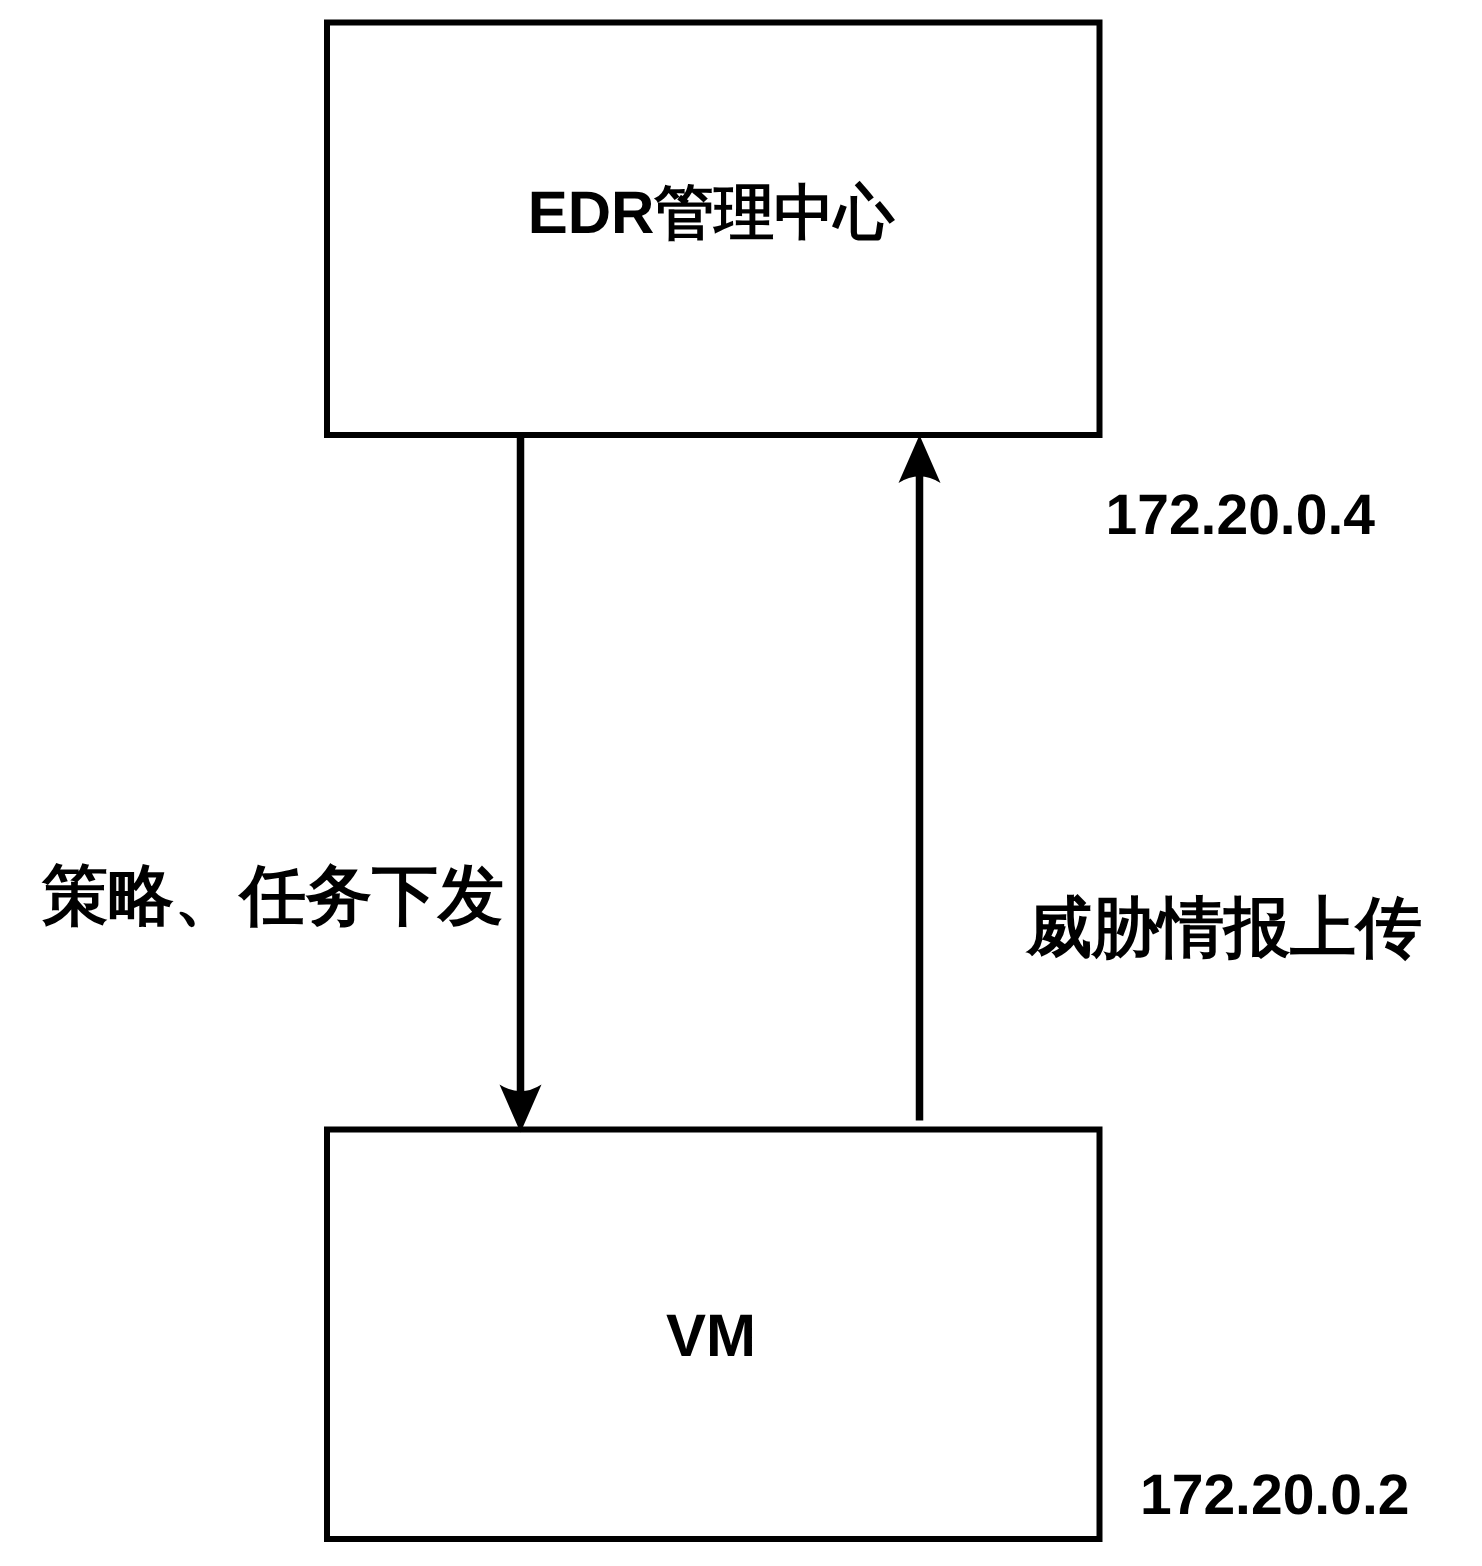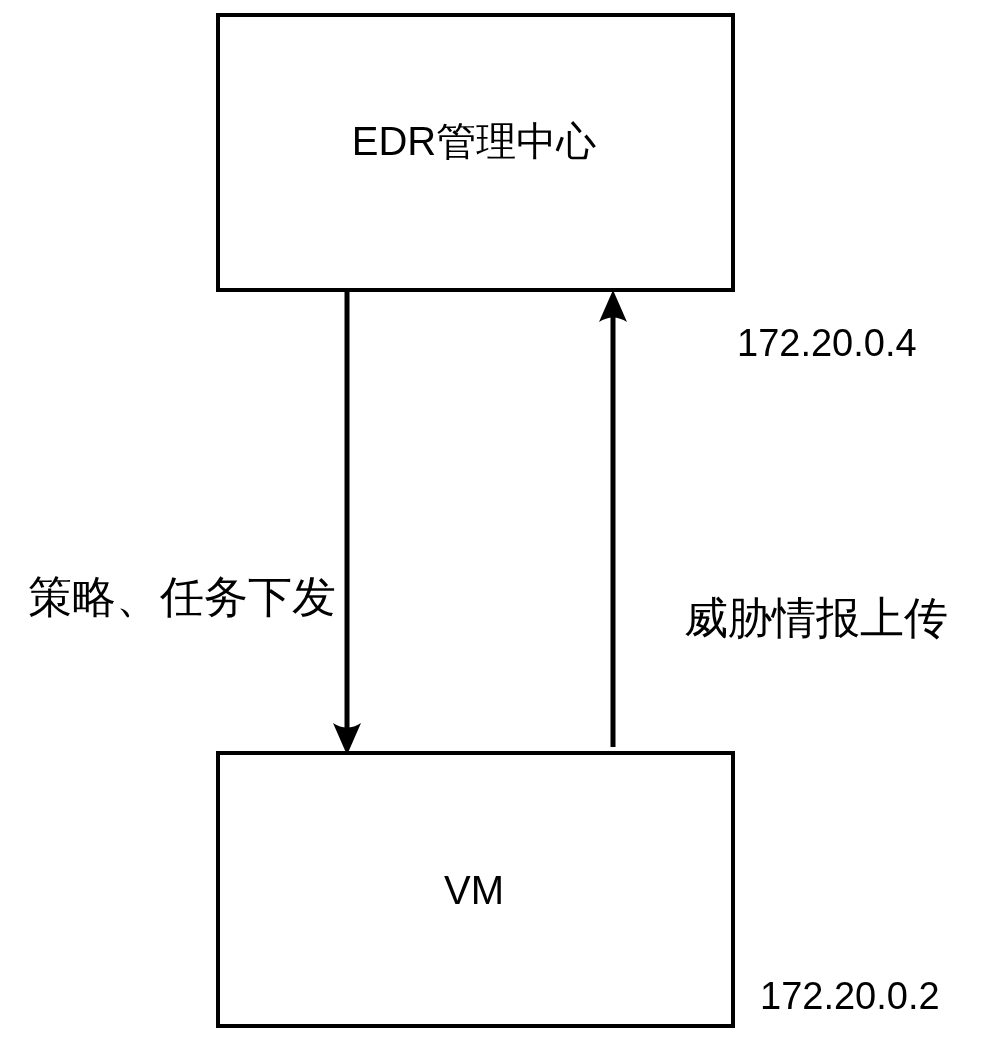--- a/index.html
+++ b/index.html
@@ -6,20 +6,21 @@
     margin: 0;
     padding: 0;
     background: #ffffff;
   }
   .canvas {
     position: relative;
     width: 988px;
     height: 1044px;
     background: #ffffff;
     font-family: "Liberation Sans", sans-serif;
+    font-weight: bold;
   }
   svg {
     display: block;
     width: 988px;
     height: 1044px;
   }
   .node-rect {
     fill: #ffffff;
     stroke: #000000;
     stroke-width: 4;

